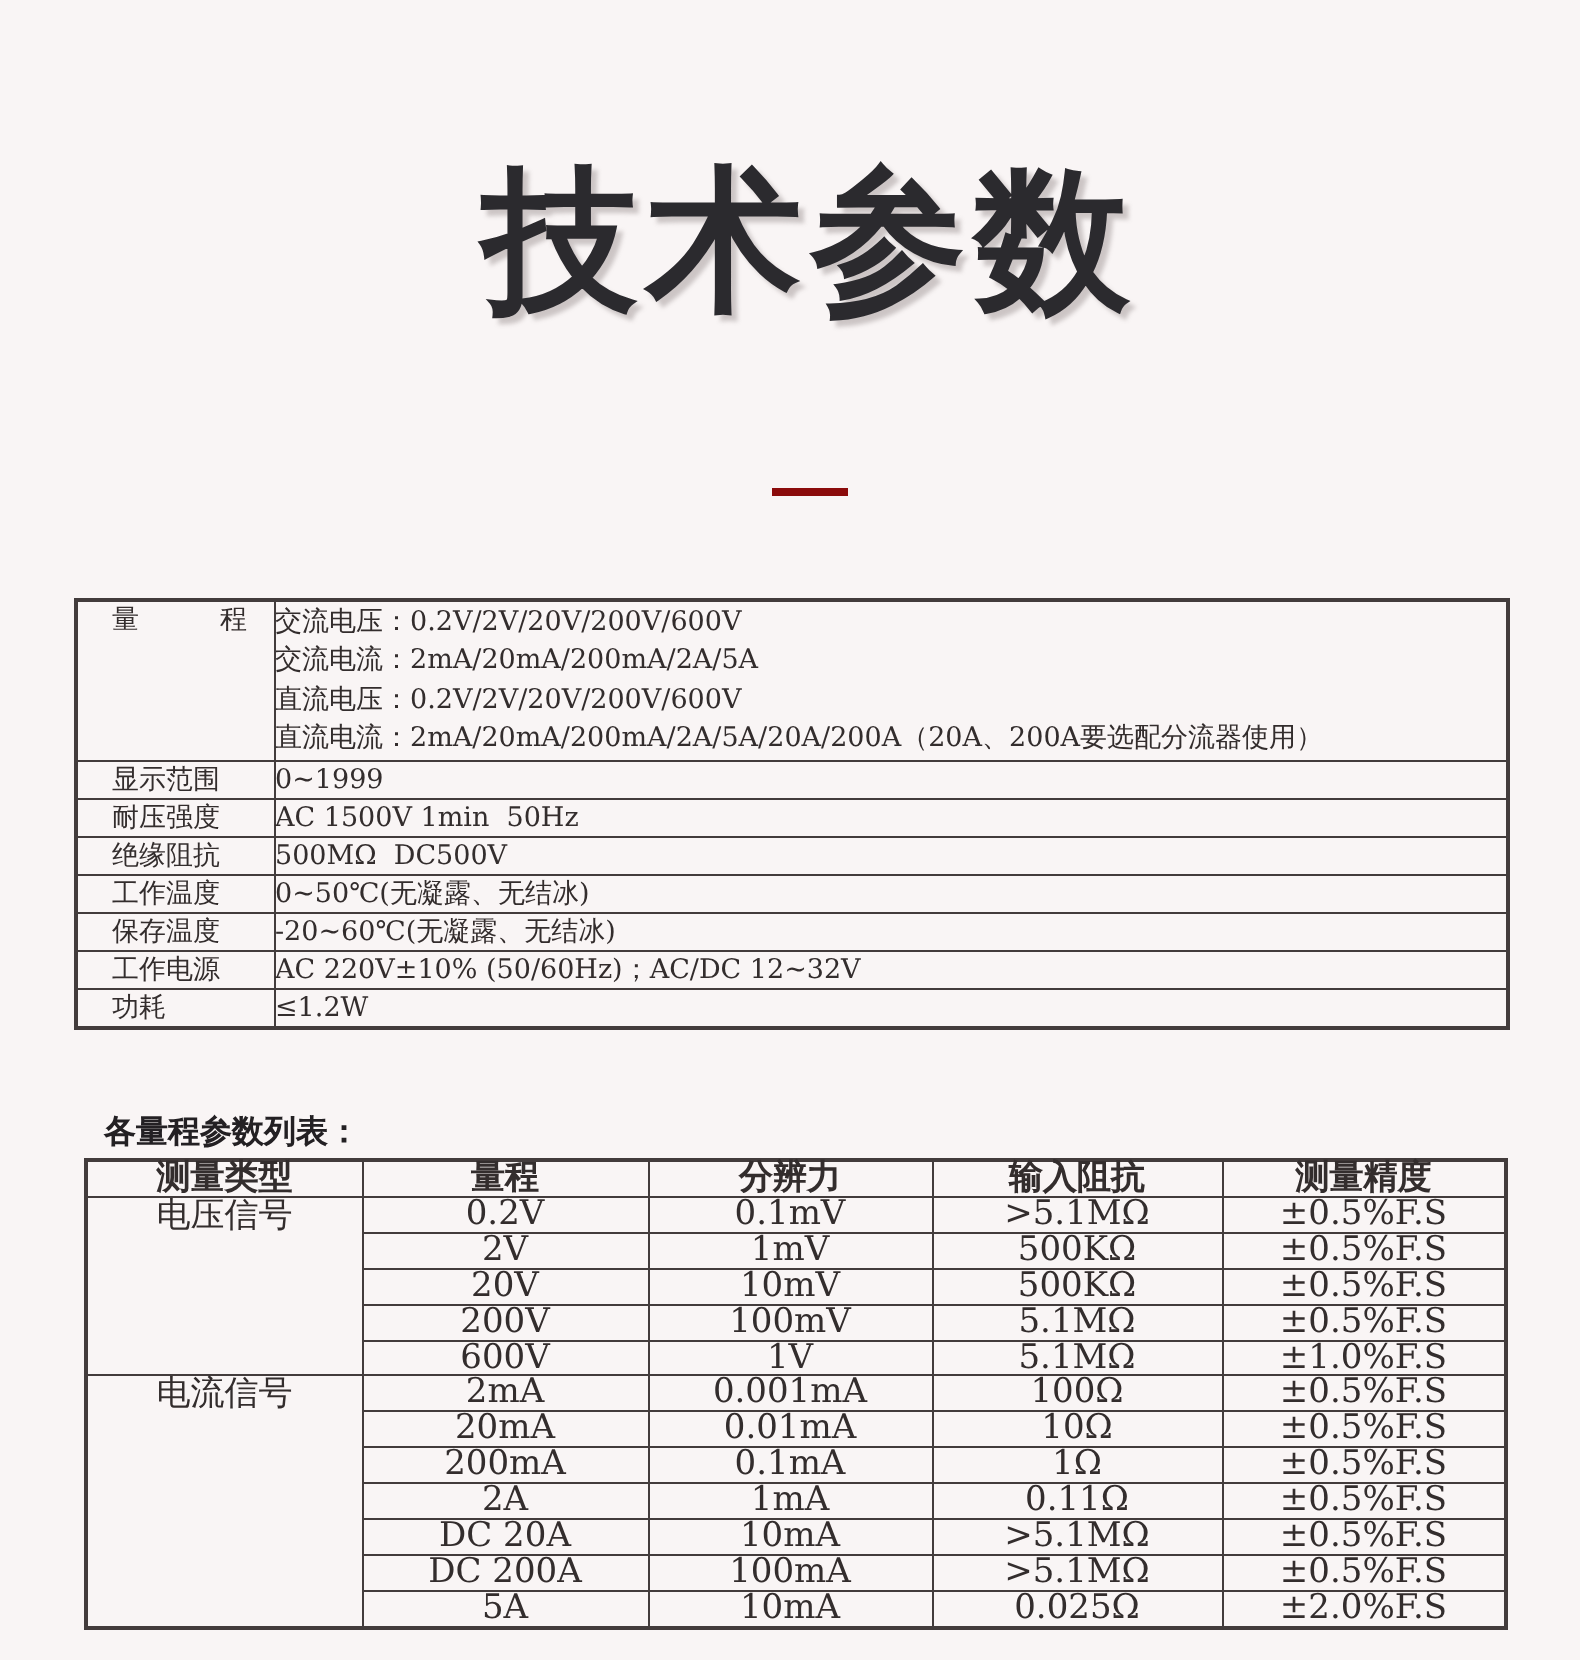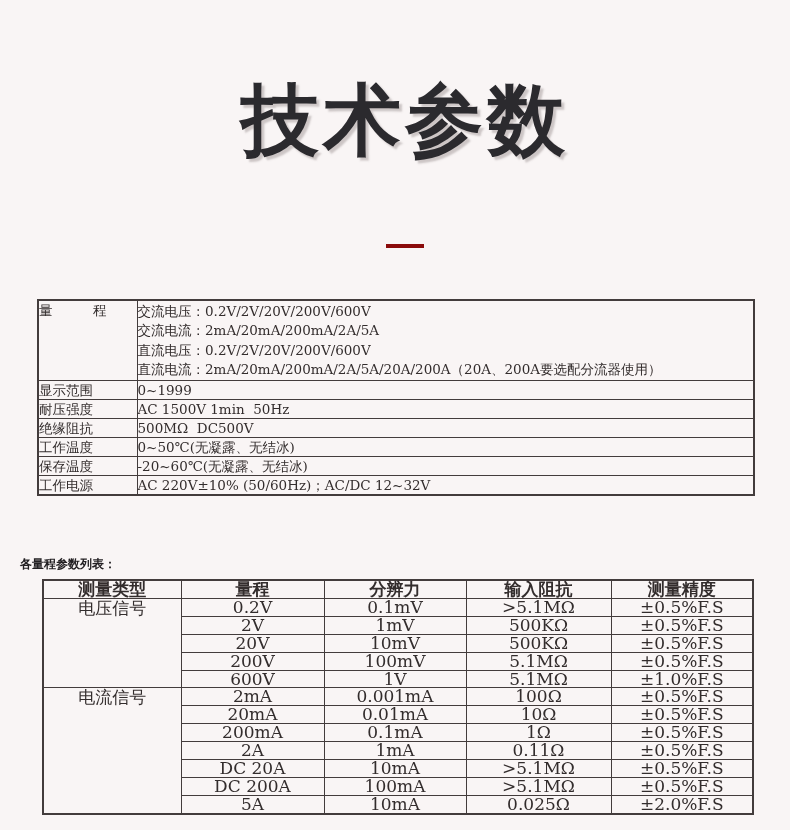--- a/index.html
+++ b/index.html
@@ -28,29 +28,29 @@
   }
 
   table { border-collapse: collapse; table-layout: fixed; }
 
   .spec {
     position: absolute; left: 37px; top: 299px; width: 716px;
     border: 2px solid #433c3c;
     font-size: 13.5px;
   }
   .spec td { border: 1px solid #433c3c; vertical-align: top; padding: 1px 0 0 0; }
-  .spec td.label { text-align: left; height: 17px; line-height: 17px; white-space: pre; }
+  .spec td.label { text-align: left; padding-left: 17px; height: 17px; line-height: 17px; white-space: pre; }
   .spec td.value { text-align: left; padding-left: 0; }
   .spec .vline { line-height: 17px; white-space: pre; }
   .spec tr.multi .vline { line-height: 19.4px; }
 
   .range-caption {
-    position: absolute; left: 20px; top: 556px;
+    position: absolute; left: 52px; top: 556px;
     font-family: "Liberation Sans", "DejaVu Sans", sans-serif;
-    font-size: 12px; font-weight: bold; color: #232023; text-align: center;
+    font-size: 16px; font-weight: bold; color: #232023; text-align: center;
   }
 
   .range {
     position: absolute; left: 42px; top: 579px; width: 710px;
     border: 2px solid #433c3c;
     font-size: 17px;
   }
   .range td, .range th {
     border: 1px solid #433c3c;
     height: 16.9px; line-height: 16.9px;
@@ -111,20 +111,26 @@
         <tr>
           <td class="label">保存温度</td>
           <td class="value">
             <div class="vline">-20~60℃(无凝露、无结冰)</div>
           </td>
         </tr>
         <tr>
           <td class="label">工作电源</td>
           <td class="value">
             <div class="vline">AC 220V±10% (50/60Hz)；AC/DC 12~32V</div>
+          </td>
+        </tr>
+        <tr>
+          <td class="label">功耗</td>
+          <td class="value">
+            <div class="vline">≤1.2W</div>
           </td>
         </tr>
       </tbody>
   </table>
 
   <div class="range-caption">各量程参数列表：</div>
 
   <table class="range">
     <colgroup>
       <col style="width:138px">

